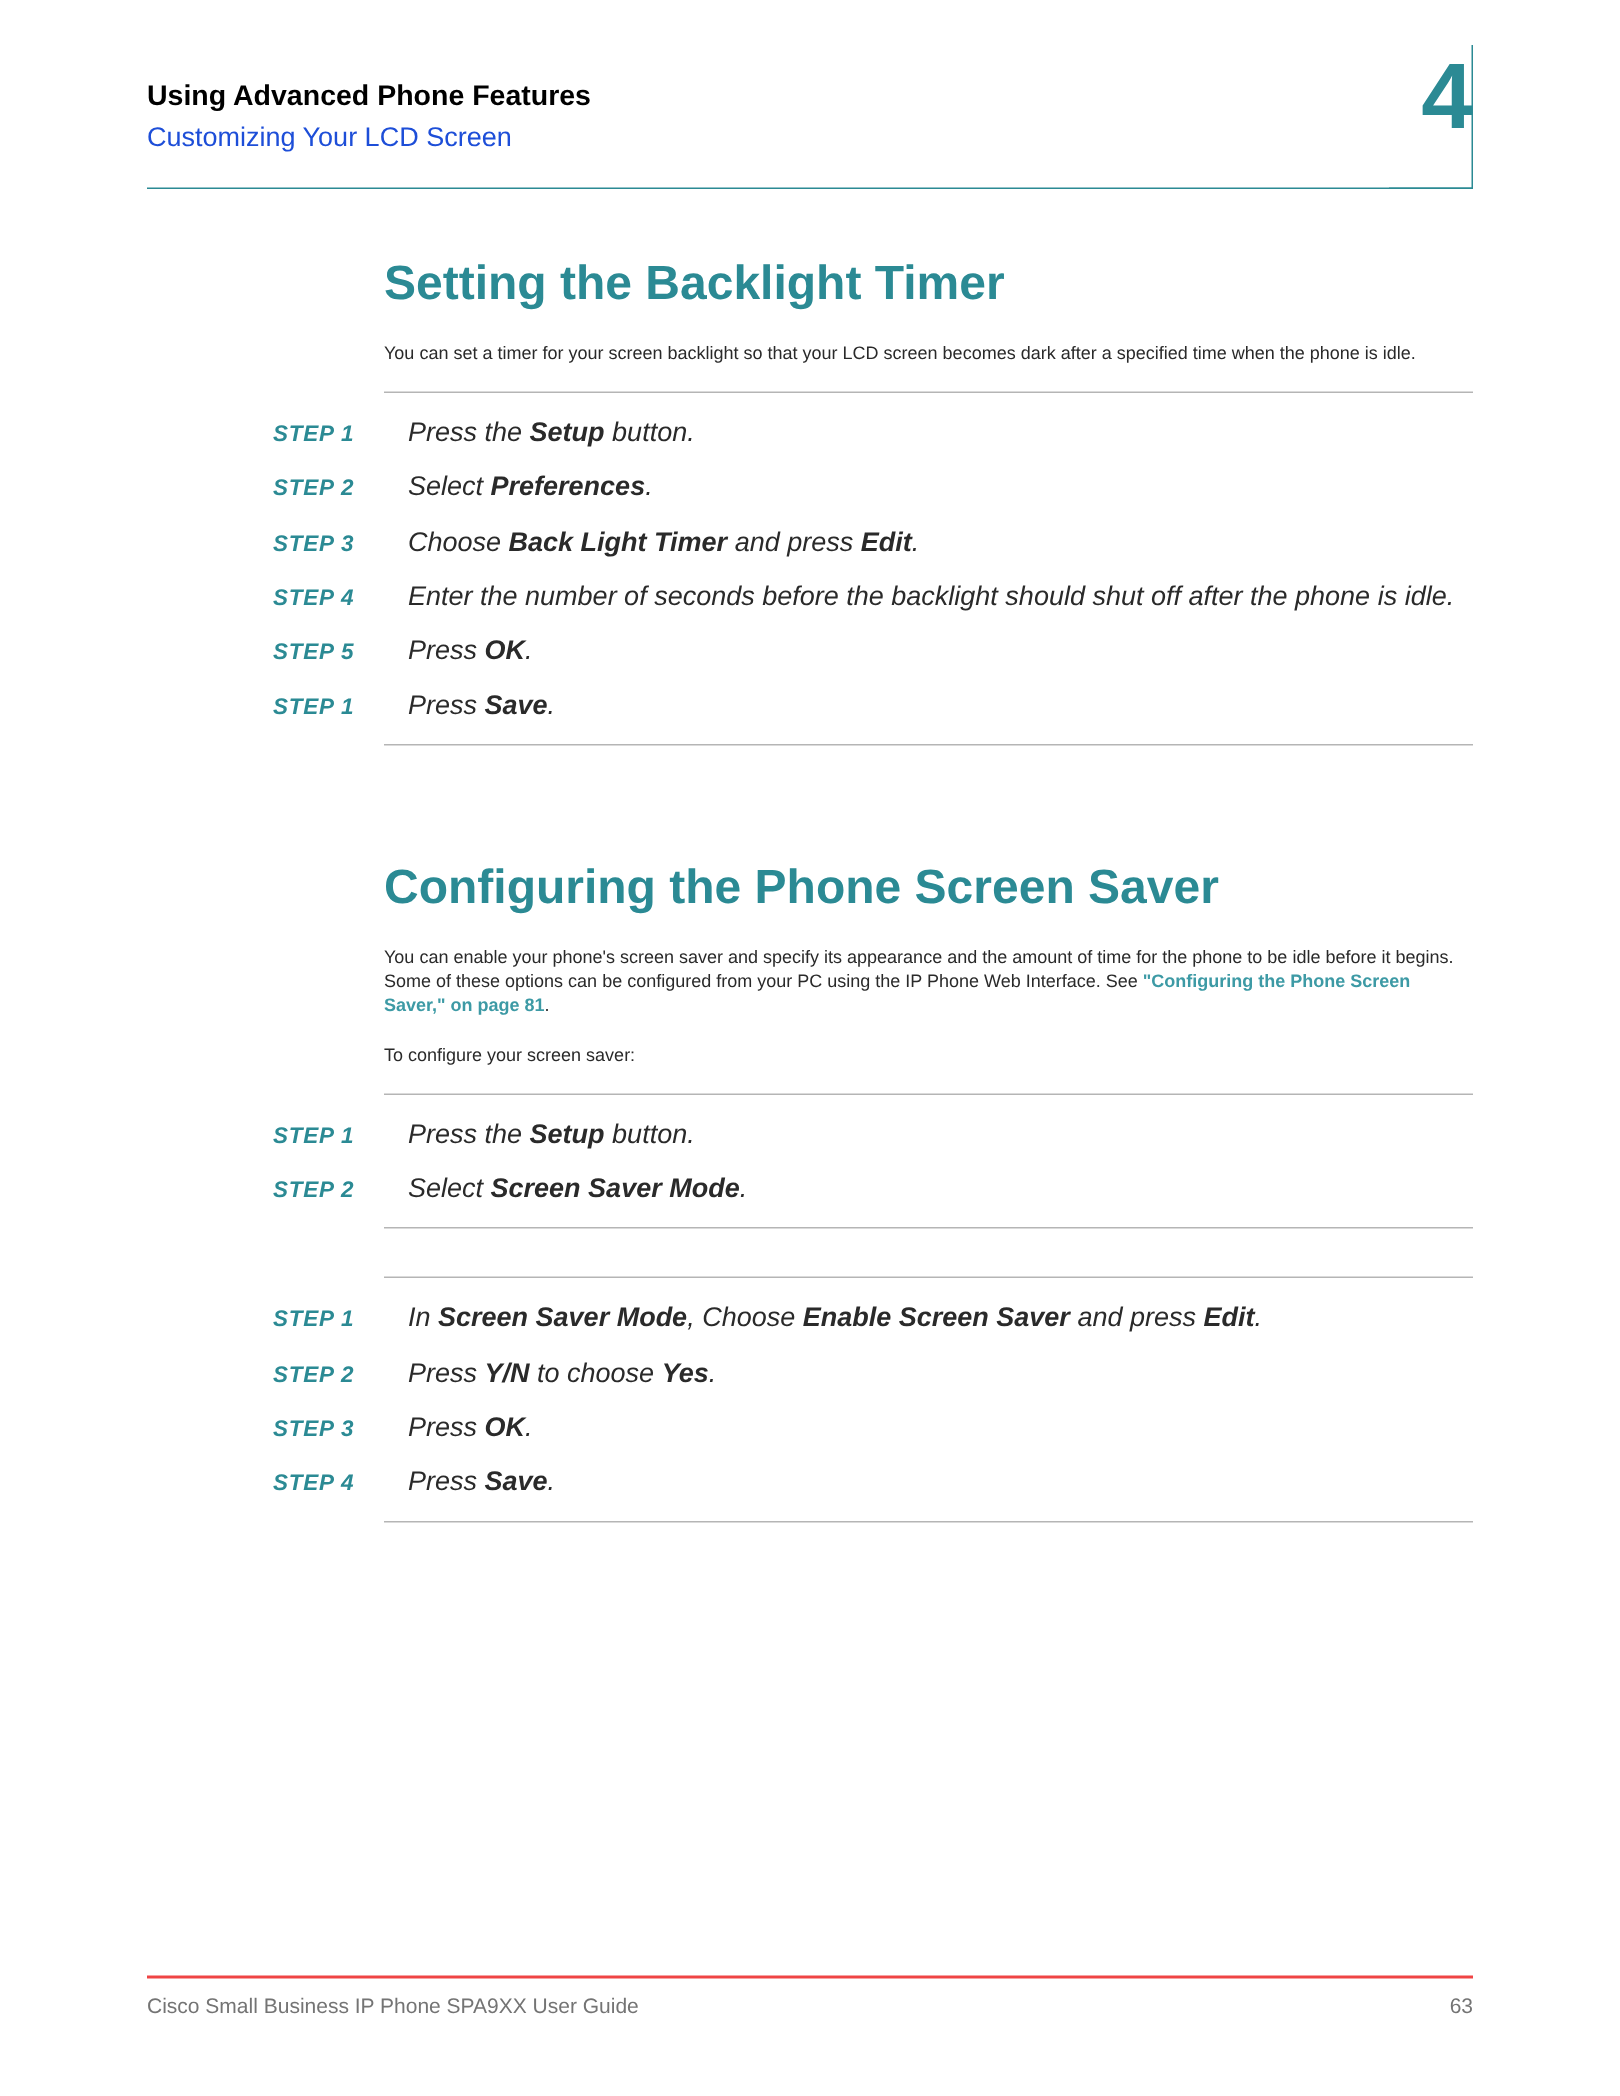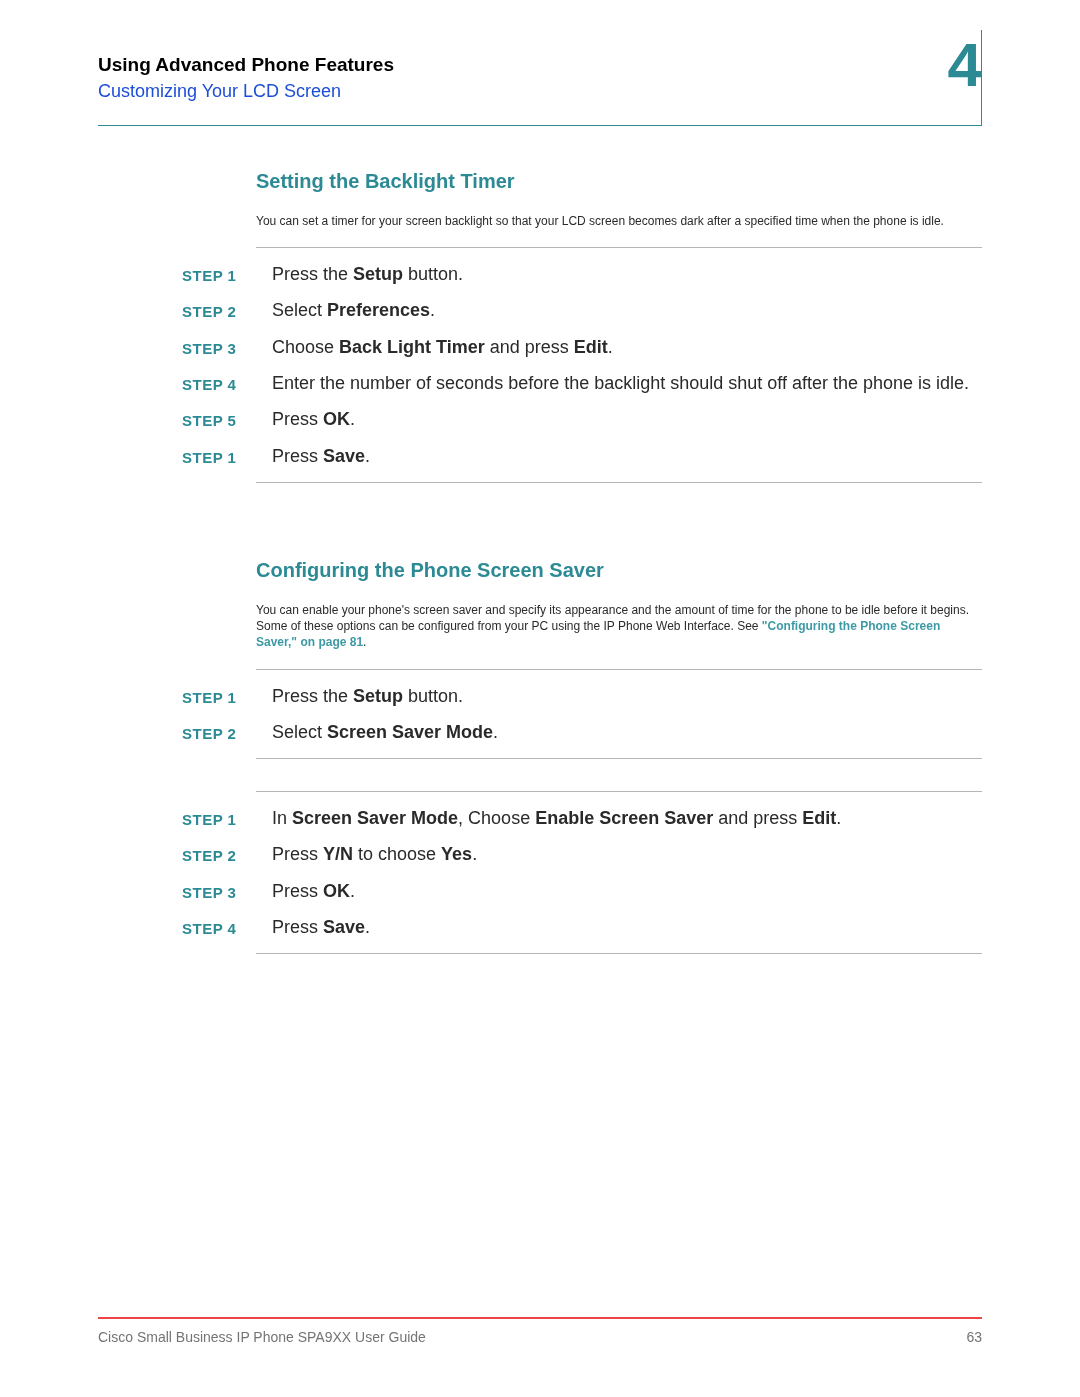--- a/index.html
+++ b/index.html
@@ -60,21 +60,21 @@
     pointer-events: none;
   }
 
   
   .body {
     margin-top: 44px;
   }
   .sec-heading {
     color: #2b8a94;
     font-weight: bold;
-    font-size: 20px;
+    font-size: 32px;
     margin-left: 158px;
     margin-bottom: 20px;
   }
   .para {
     margin-left: 158px;
     font-size: 12px;
     line-height: 1.35;
     color: #2a2a2a;
     margin-bottom: 16px;
   }
@@ -115,20 +115,21 @@
   }
   .step-text b { font-weight: bold; }
 
   
   .steps-wrap {
     position: relative;
   }
   .steps-wrap .step-row {
     position: relative;
     padding-left: 0;
+    font-style: italic;
   }
   .steps-wrap .step-label {
     position: absolute;
     left: -74px;
     top: 2px;
     width: 70px;
     margin-left: 0;
   }
   .steps-wrap .step-text {
     margin-left: 16px;
@@ -190,20 +191,21 @@
           <div class="step-text">Press <b>OK</b>.</div>
         </div>
         <div class="step-row">
           <div class="step-label">STEP 1</div>
           <div class="step-text">Press <b>Save</b>.</div>
         </div>
       </div>
       <div class="spacer-lg"></div>
       <div class="sec-heading">Configuring the Phone Screen Saver</div>
       <div class="para">You can enable your phone's screen saver and specify its appearance and the amount of time for the phone to be idle before it begins. Some of these options can be configured from your PC using the IP Phone Web Interface. See <span class="link-text">"Configuring the Phone Screen Saver," on page 81</span>.</div>
+      <div class="para">To configure your screen saver:</div>
       <div class="steps-block steps-wrap">
         <div class="step-row">
           <div class="step-label">STEP 1</div>
           <div class="step-text">Press the <b>Setup</b> button.</div>
         </div>
         <div class="step-row">
           <div class="step-label">STEP 2</div>
           <div class="step-text">Select <b>Screen Saver Mode</b>.</div>
         </div>
       </div>

